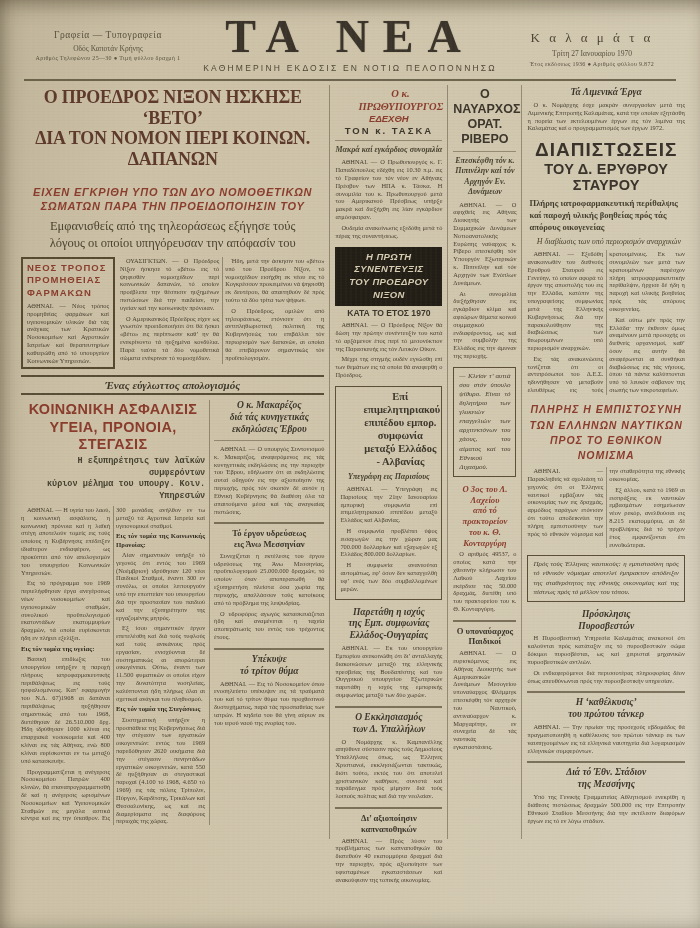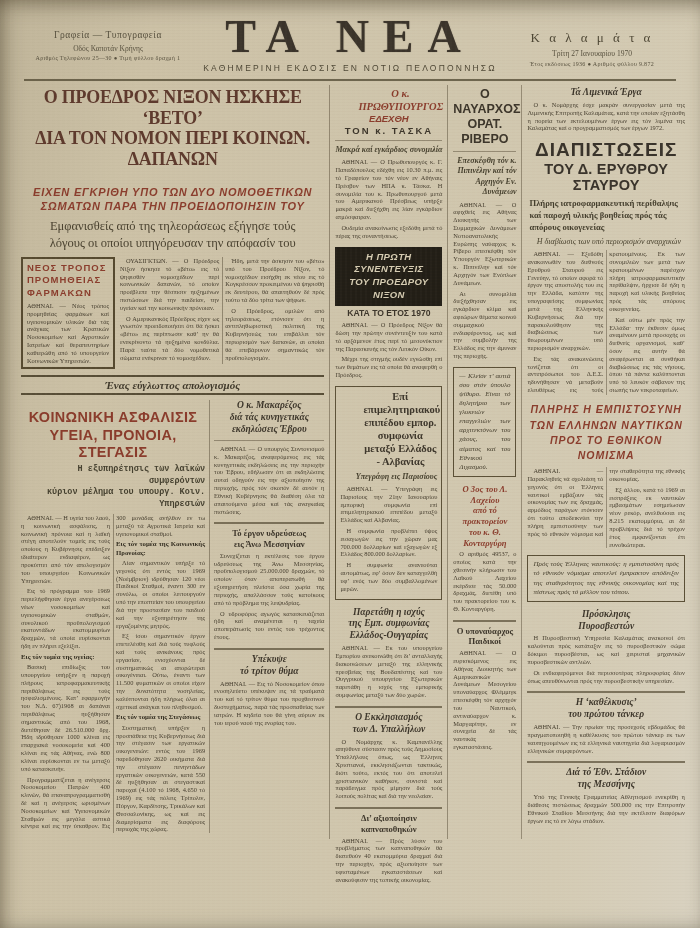--- a/index.html
+++ b/index.html
@@ -53,33 +53,33 @@
   .lead-deck{font-size:11px;font-weight:bold;font-style:italic;color:var(--red);letter-spacing:.8px;line-height:1.25;margin-top:16px;font-family:"Liberation Sans",sans-serif;}
   .lead-sub{font-size:12.5px;color:#49412f;line-height:1.3;margin-top:5px;}
   .lead-bottom{display:flex;margin-top:6px;}
   .kickerbox{flex:0 0 31%;border:2px solid #55492f;padding:3px 4px;margin-right:5px;height:fit-content;}
   .kicker-title{font-weight:bold;font-size:9.5px;color:var(--red);letter-spacing:1px;line-height:1.3;font-family:"Liberation Sans",sans-serif;}
   .lead-bodywrap{flex:1;min-width:0;}
   .ruled-head{border-top:2px solid #574d36;border-bottom:2px solid #574d36;text-align:center;
     font-size:11px;font-weight:bold;font-style:italic;padding:2px 0;margin:6px 0 5px;color:#3f382a;}
   
   .kin-row{display:flex;}
-  .kin-left{flex:0 0 62%;padding-right:4px;margin-top:8px;}
+  .kin-left{flex:0 0 62%;padding-right:4px;}
   .kin-right{flex:1;border-left:1px solid var(--rule);padding-left:4px;min-width:0;}
   .kin-h{font-family:"Liberation Sans",sans-serif;font-weight:bold;font-size:15px;color:var(--red);
     text-align:center;line-height:1.15;letter-spacing:.4px;transform:scaleX(.96);}
   .kin-deck{font-size:8.5px;font-weight:bold;text-align:right;color:#45402f;margin:4px 0 4px;line-height:1.35;font-family:Liberation Mono, monospace;}
   
   .art{margin-bottom:7px;}
   .t-sans-b{font-family:"Liberation Sans",sans-serif;font-weight:bold;color:#3c352a;text-align:center;line-height:1.2;}
   .t-serif-b{font-weight:bold;color:#3c352a;text-align:center;line-height:1.25;}
   .t-red{color:var(--red);}
   .t-it{font-style:italic;}
   .sz13{font-size:12.5px;} .sz11{font-size:10.5px;margin-left:23px;} .sz10{font-size:9.5px;} .sz9{font-size:8.6px;}
-  .t-deck{font-size:8px;font-weight:bold;text-align:right;margin:3px 0;line-height:1.3;color:#46402e;}
+  .t-deck{font-size:8px;font-weight:bold;text-align:center;margin:3px 0;line-height:1.3;color:#46402e;}
   .blackbox{background:var(--boxblack);color:#d6ccb2;text-align:center;font-family:"Liberation Sans",sans-serif;
     font-weight:bold;font-style:italic;font-size:9.5px;line-height:1.35;padding:4px 3px;letter-spacing:.4px;}
   .boxed{border:1px solid #5a4f36;padding:3px 4px;}
   .quotebox{border:1px solid #5a4f36;padding:4px 5px;font-style:italic;font-size:7px;line-height:1.3;color:#443d2c;margin-bottom:7px;text-align:justify;}
   .rc-title{font-family:"Liberation Sans",sans-serif;font-weight:bold;text-align:center;color:#38322a;}
   .rc-t1{font-size:19px;letter-spacing:1px;}
   .rc-t2{font-size:14.5px;letter-spacing:.2px;}
   .rc-deck{font-size:8.6px;font-weight:bold;line-height:1.4;margin:4px 2px;color:#443e2d;}
   .rc-sub{font-size:8px;font-style:italic;text-align:right;margin:2px 4px 4px 0;color:#4a432f;}
   .naut-h{font-family:"Liberation Sans",sans-serif;font-weight:bold;font-style:italic;font-size:10.5px;

